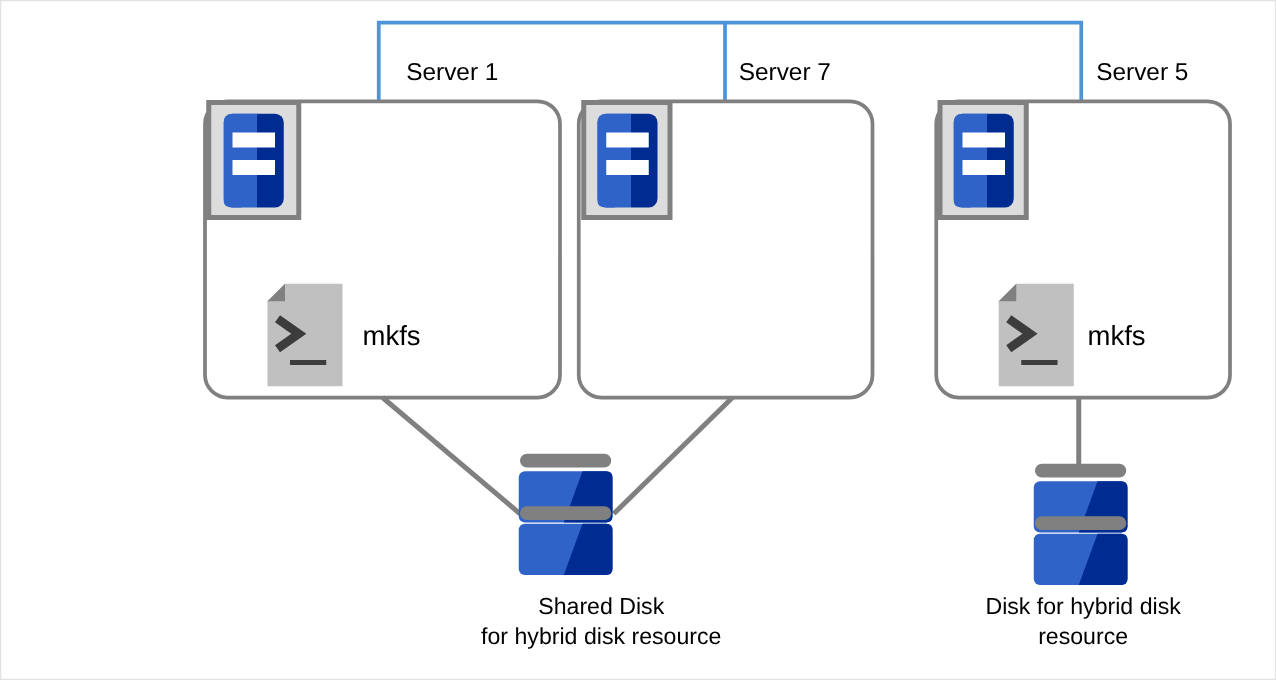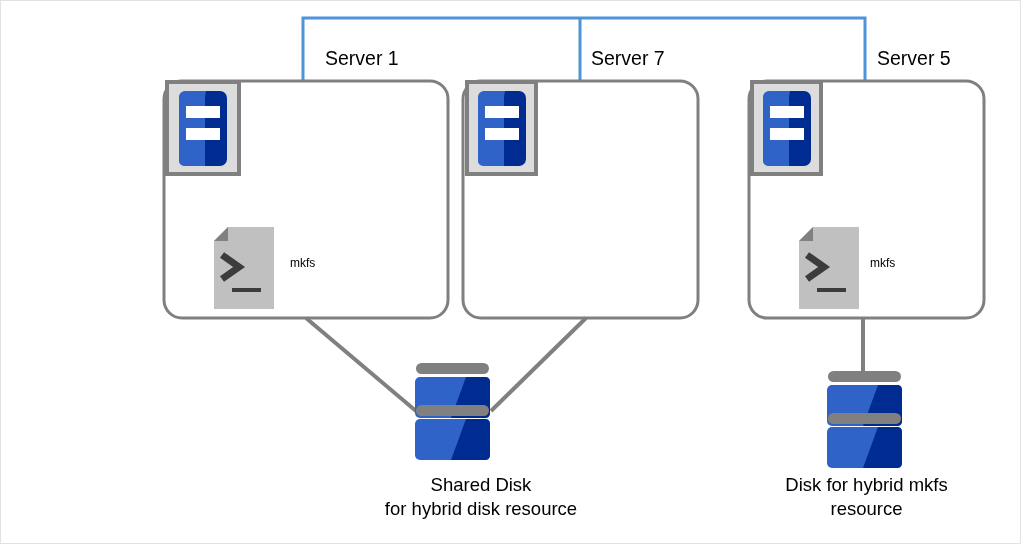--- a/index.html
+++ b/index.html
@@ -40,21 +40,21 @@
     position: absolute;
     font-family: "Liberation Sans", sans-serif;
     font-size: 18.5px;
     color: #000000;
     text-align: center;
     line-height: 1.32;
     white-space: pre-line;
   }
   .mkfs-label {
     position: absolute;
-    font-size: 12px;
+    font-size: 22px;
     color: #000000;
     white-space: nowrap;
   }
 </style>
 </head>
 <body>
 
 <div id="canvas">
 
   <svg id="svg-layer" viewBox="0 0 1021 544">
@@ -156,16 +156,16 @@
 
   <div class="label server-label" style="left:876px; top:45px;">Server 5</div>
 
   <div class="mkfs-label" style="left:289px; top:255px;">mkfs</div>
 
   <div class="mkfs-label" style="left:869px; top:255px;">mkfs</div>
 
   <div class="caption" style="left:330px; top:472px; width:300px;">Shared Disk
 for hybrid disk resource</div>
 
-  <div class="caption" style="left:748px; top:472px; width:235px;">Disk for hybrid mkfs
+  <div class="caption" style="left:748px; top:472px; width:235px;">Disk for hybrid disk
 resource</div>
 
 </div>
 
 </body></html>

